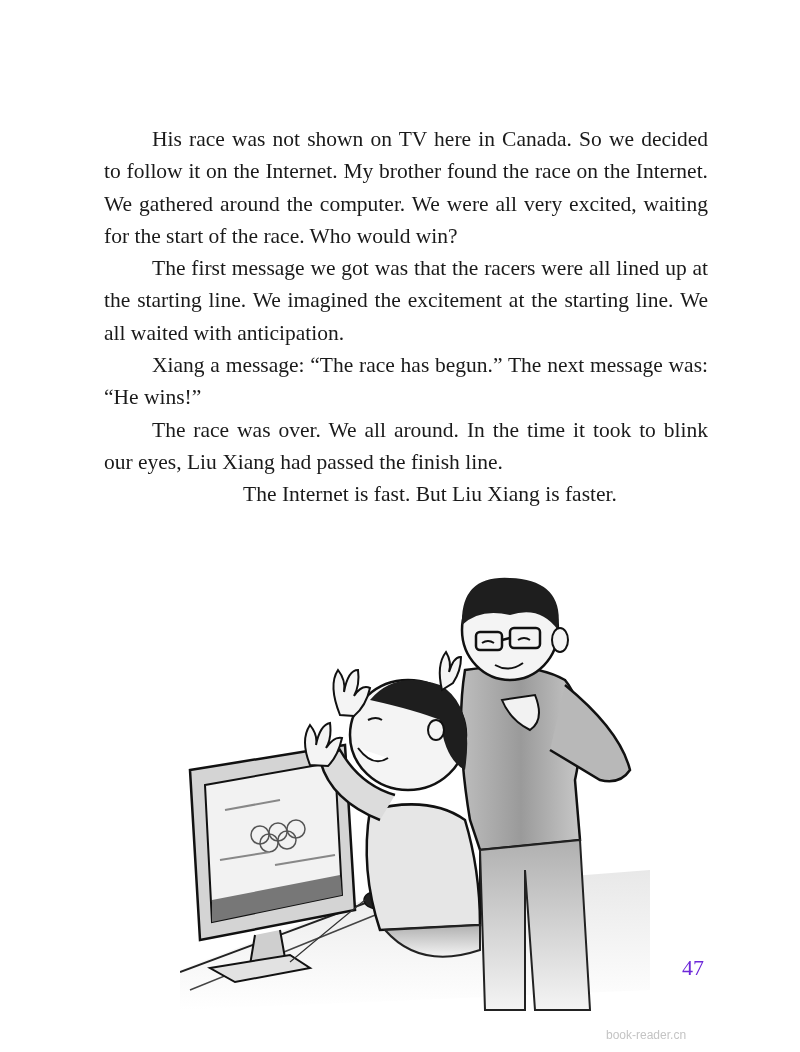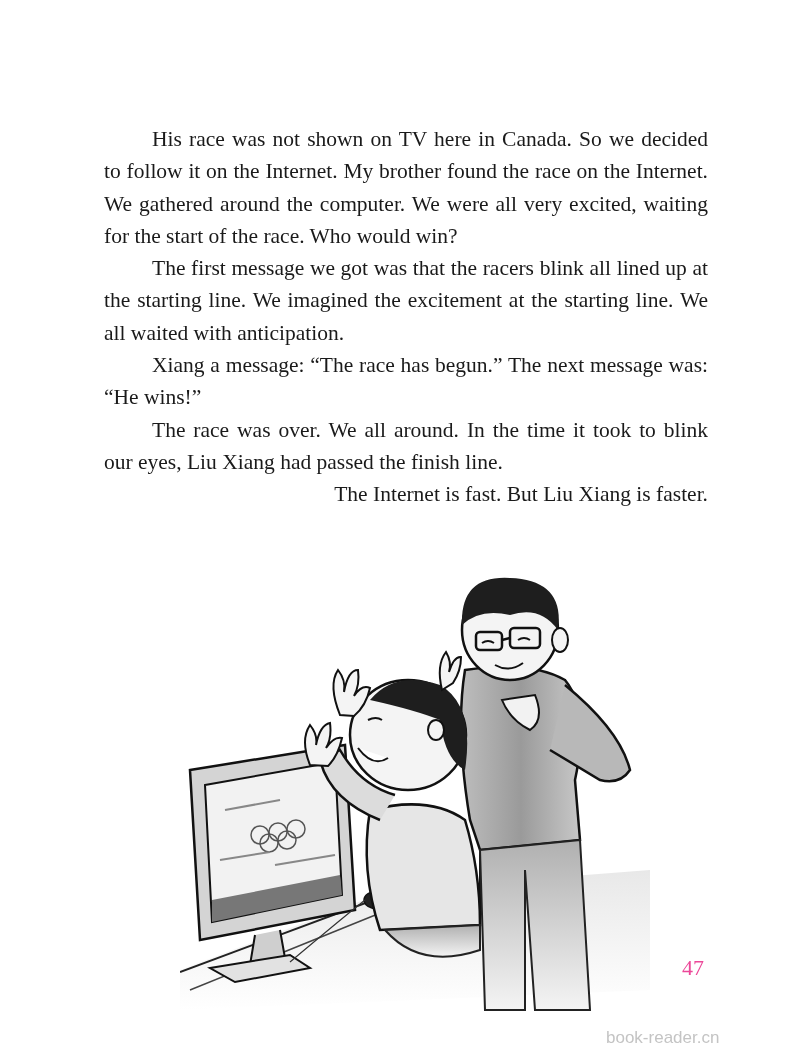--- a/index.html
+++ b/index.html
@@ -4,39 +4,39 @@
 <style>
   html, body { margin: 0; padding: 0; background: #ffffff; }
   body { width: 800px; height: 1052px; position: relative; overflow: hidden; }
   .page { position: absolute; left: 0; top: 0; width: 736px; height: 1052px; background: #fff; }
   .text-block {
     position: absolute; left: 104px; top: 123px; width: 604px;
     font-family: "Liberation Serif", "DejaVu Serif", serif;
     font-size: 21.5px; line-height: 32.3px; color: #1a1a1a;
   }
   .para { margin: 0; text-indent: 48px; text-align: justify; }
-  .para.last-left { text-align: right; }
+  .para.last-left { text-align: center; }
   .illustration { position: absolute; left: 180px; top: 570px; width: 480px; height: 450px; }
   .page-number {
     position: absolute; left: 682px; top: 955px;
-    font-family: "Liberation Serif", "DejaVu Serif", serif; font-size: 22px; color: #ec4899;
+    font-family: "Liberation Serif", "DejaVu Serif", serif; font-size: 22px; color: #6d28d9;
   }
   .watermark {
     position: absolute; left: 606px; top: 1028px;
-    font-family: "Liberation Sans", "DejaVu Sans", sans-serif; font-size: 17px; color: #c4c4c4;
+    font-family: "Liberation Sans", "DejaVu Sans", sans-serif; font-size: 12px; color: #c4c4c4;
   }
 </style>
 </head>
 <body>
 
 <div class="page">
 
   <div class="text-block">
     <p class="para">His race was not shown on TV here in Canada. So we decided to follow it on the Internet. My brother found the race on the Internet. We gathered around the computer. We were all very excited, waiting for the start of the race. Who would win?</p>
-    <p class="para">The first message we got was that the racers blink all lined up at the starting line. We imagined the excitement at the starting line. We all waited with anticipation.</p>
+    <p class="para">The first message we got was that the racers were all lined up at the starting line. We imagined the excitement at the starting line. We all waited with anticipation.</p>
     <p class="para">Xiang a message: “The race has begun.” The next message was: “He wins!”</p>
     <p class="para">The race was over. We all around. In the time it took to blink our eyes, Liu Xiang had passed the finish line.</p>
     <p class="para last-left">The Internet is fast. But Liu Xiang is faster.</p>
   </div>
 
   <div class="illustration">
     <svg width="480" height="450" viewBox="0 0 480 450" xmlns="http://www.w3.org/2000/svg">
       <defs>
         <linearGradient id="fadeL" x1="0" y1="0" x2="0" y2="1">
           <stop offset="0" stop-color="#d9d9d9"></stop>

